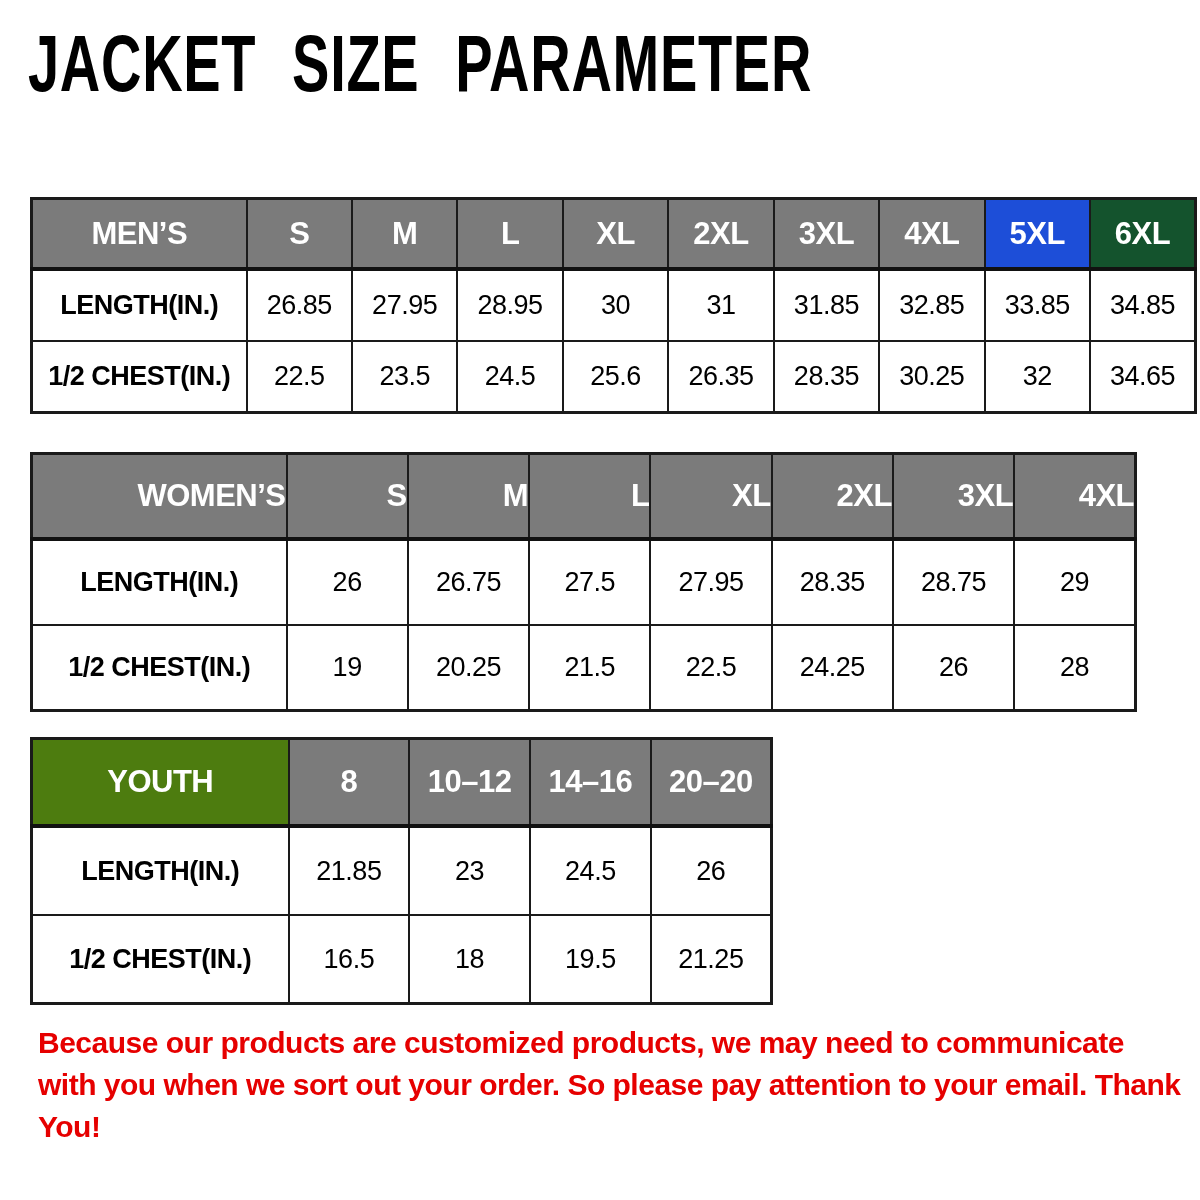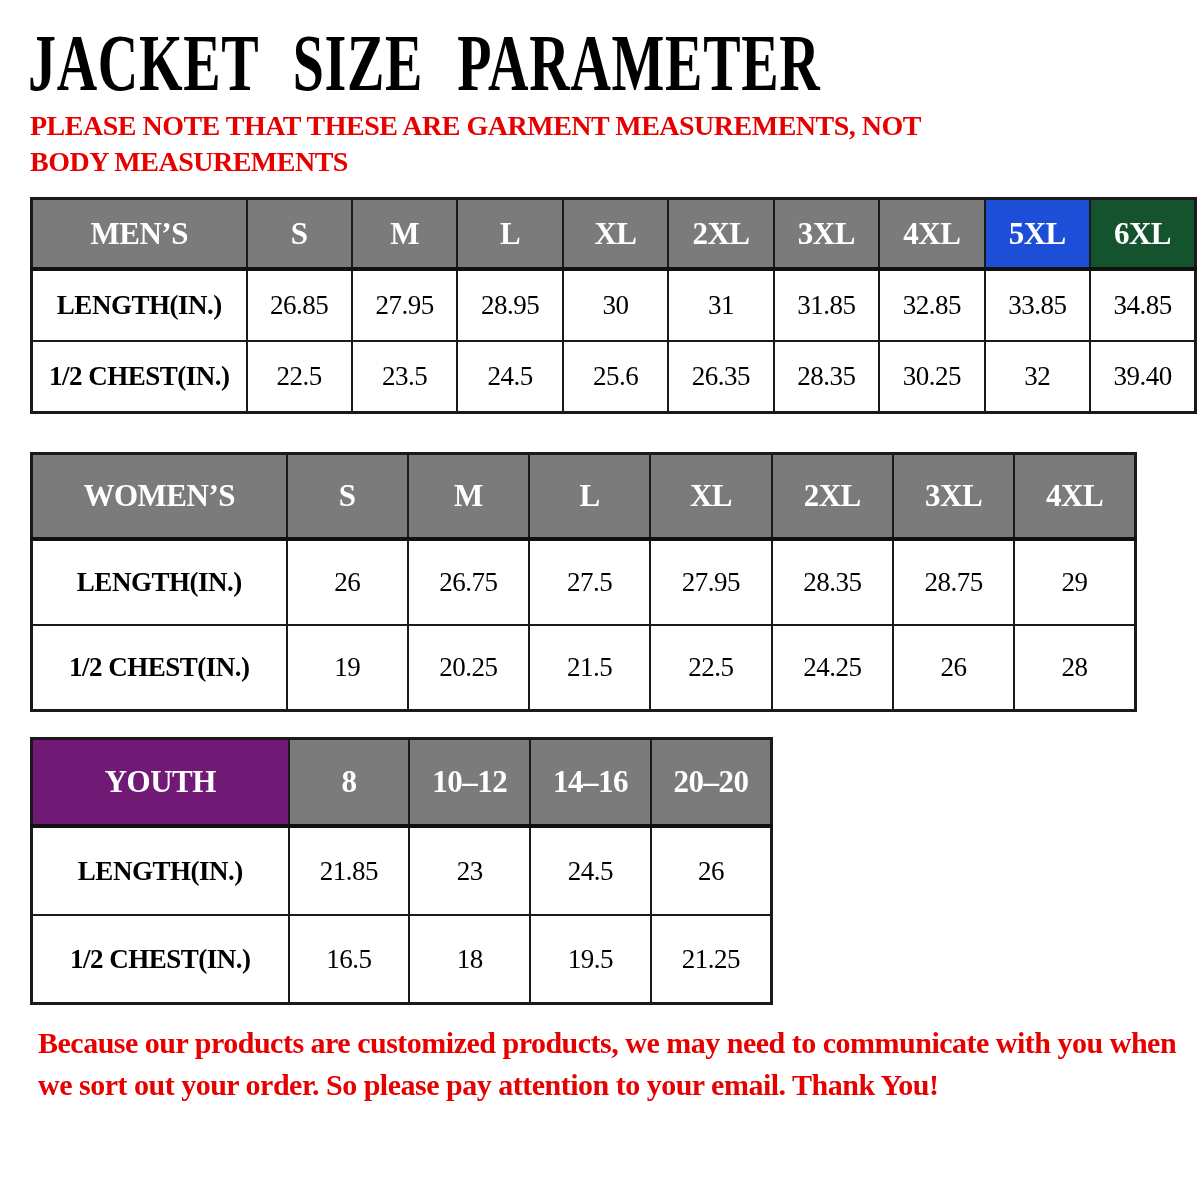--- a/index.html
+++ b/index.html
@@ -1,21 +1,21 @@
 <!DOCTYPE html>
 <html><head>
 <meta charset="utf-8">
 <style>
   html, body { margin: 0; padding: 0; background: #ffffff; }
   #canvas {
     position: relative;
     width: 1200px;
     height: 1200px;
     background: #ffffff;
-    font-family: Liberation Serif, serif;
+    font-family: Liberation Sans, sans-serif;
     overflow: hidden;
   }
 
   
   .title {
     position: absolute;
     left: 28px;
     top: 18px;
     font-size: 80px;
     font-weight: bold;
@@ -73,21 +73,21 @@
     font-weight: normal;
     color: #000000;
     background: #ffffff;
   }
 
   #table-mens   { left: 30px;  top: 197px; width: 1167px; }
   #table-mens thead th { height: 67px; }
   #table-mens tbody th, #table-mens tbody td { height: 69px; }
 
   #table-womens { left: 30px;  top: 452px; width: 1107px; }
-  #table-womens thead th { height: 82px; }
+  #table-womens thead th { height: 82px; text-align: right; }
   #table-womens tbody th, #table-womens tbody td { height: 83px; }
 
   #table-youth  { left: 30px;  top: 737px; width: 743px; }
   #table-youth thead th { height: 84px; }
   #table-youth tbody th, #table-youth tbody td { height: 86px; }
 
   
   .footer-para {
     position: absolute;
     left: 30px;
@@ -109,21 +109,20 @@
     letter-spacing: -0.5px;
   }
 </style>
 </head>
 <body>
 
 <div id="canvas">
 
   <div class="title" style="color: rgb(0, 0, 0);">JACKET SIZE PARAMETER</div>
 
-  <div class="note" style="color: rgb(230, 0, 0);">PLEASE NOTE THAT THESE ARE GARMENT MEASUREMENTS, NOT BODY MEASUREMENTS</div>
 
   <table id="table-mens" class="size-table">
       <colgroup>
         <col style="width: 215px;">
         <col>
         <col>
         <col>
         <col>
         <col>
         <col>
@@ -161,21 +160,21 @@
         <tr>
           <th>1/2 CHEST(IN.)</th>
           <td>22.5</td>
           <td>23.5</td>
           <td>24.5</td>
           <td>25.6</td>
           <td>26.35</td>
           <td>28.35</td>
           <td>30.25</td>
           <td>32</td>
-          <td>39.40</td>
+          <td>34.65</td>
         </tr>
       </tbody>
     </table>
 
   <table id="table-womens" class="size-table">
       <colgroup>
         <col style="width: 255px;">
         <col>
         <col>
         <col>
@@ -223,21 +222,21 @@
   <table id="table-youth" class="size-table">
       <colgroup>
         <col style="width: 257px;">
         <col>
         <col>
         <col>
         <col>
       </colgroup>
       <thead>
         <tr>
-          <th style="background: #701a75;">YOUTH</th>
+          <th style="background: #4d7c0f;">YOUTH</th>
           <th style="background: rgb(123, 123, 123);">8</th>
           <th style="background: rgb(123, 123, 123);">10–12</th>
           <th style="background: rgb(123, 123, 123);">14–16</th>
           <th style="background: rgb(123, 123, 123);">20–20</th>
         </tr>
       </thead>
       <tbody>
         <tr>
           <th>LENGTH(IN.)</th>
           <td>21.85</td>

